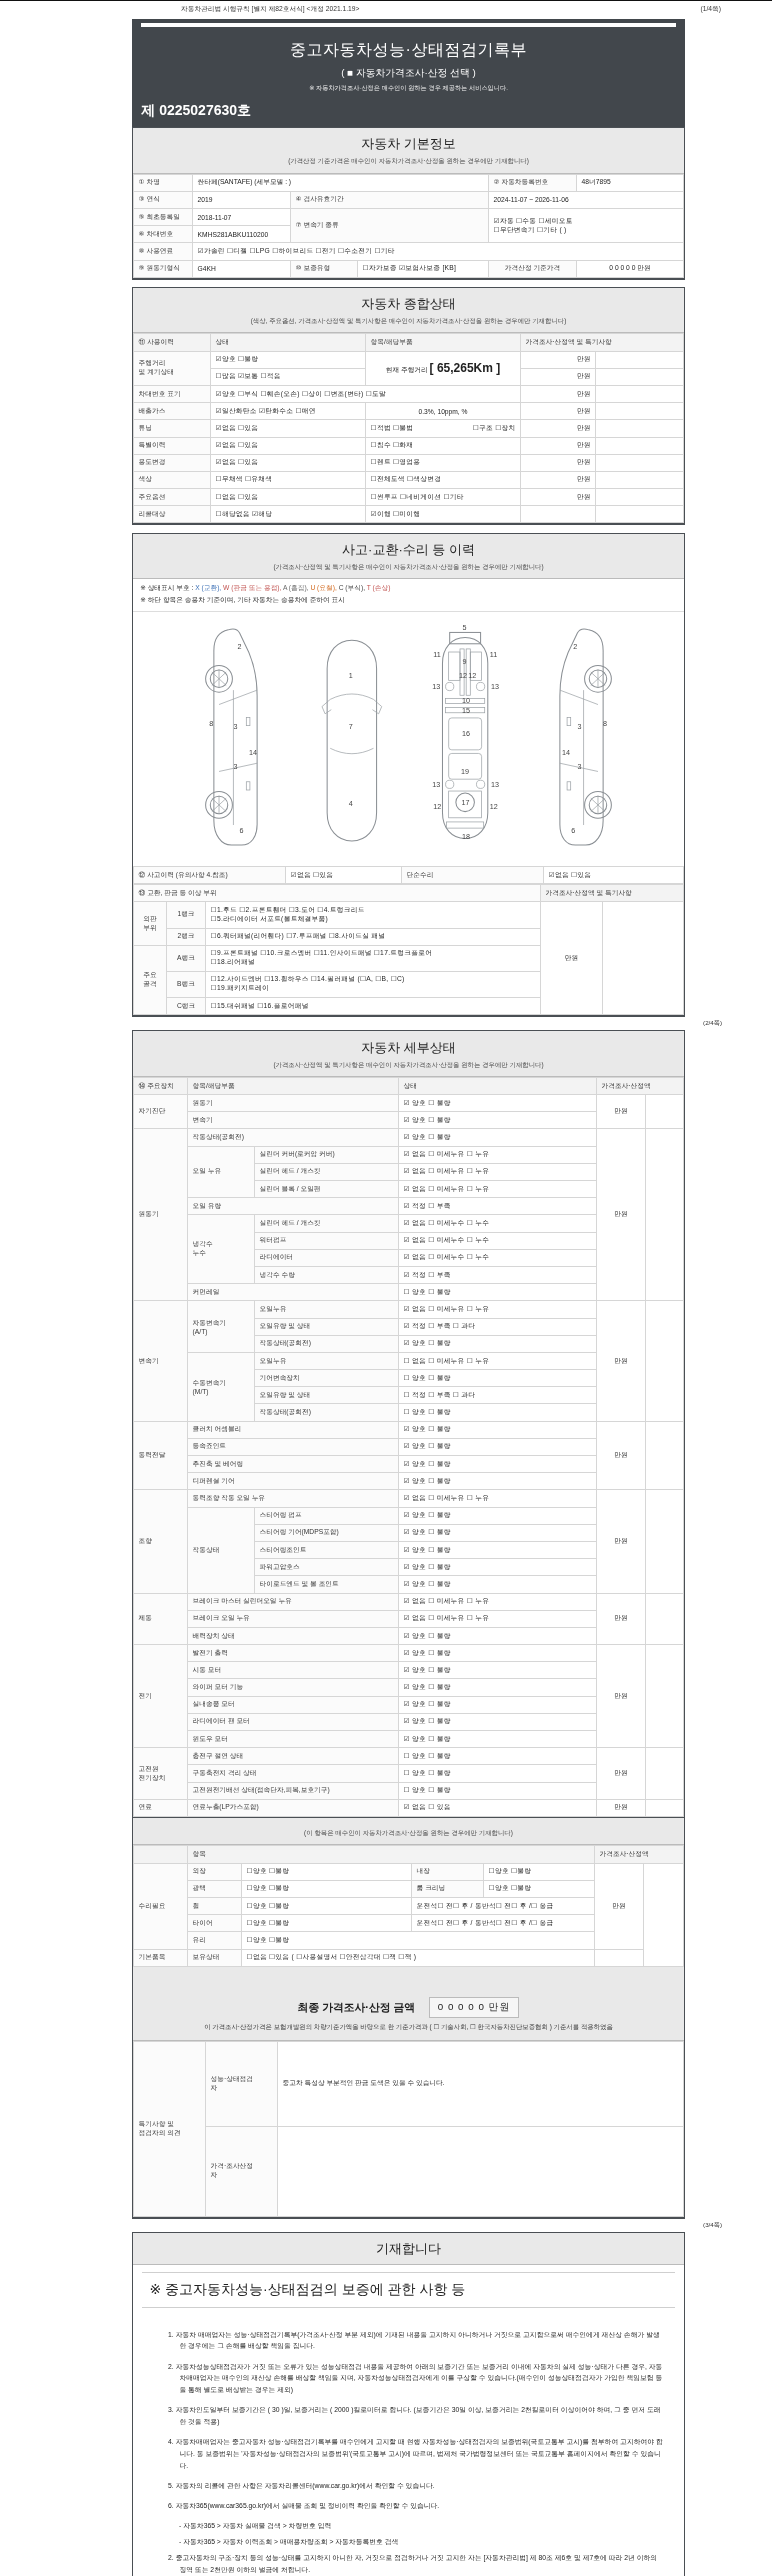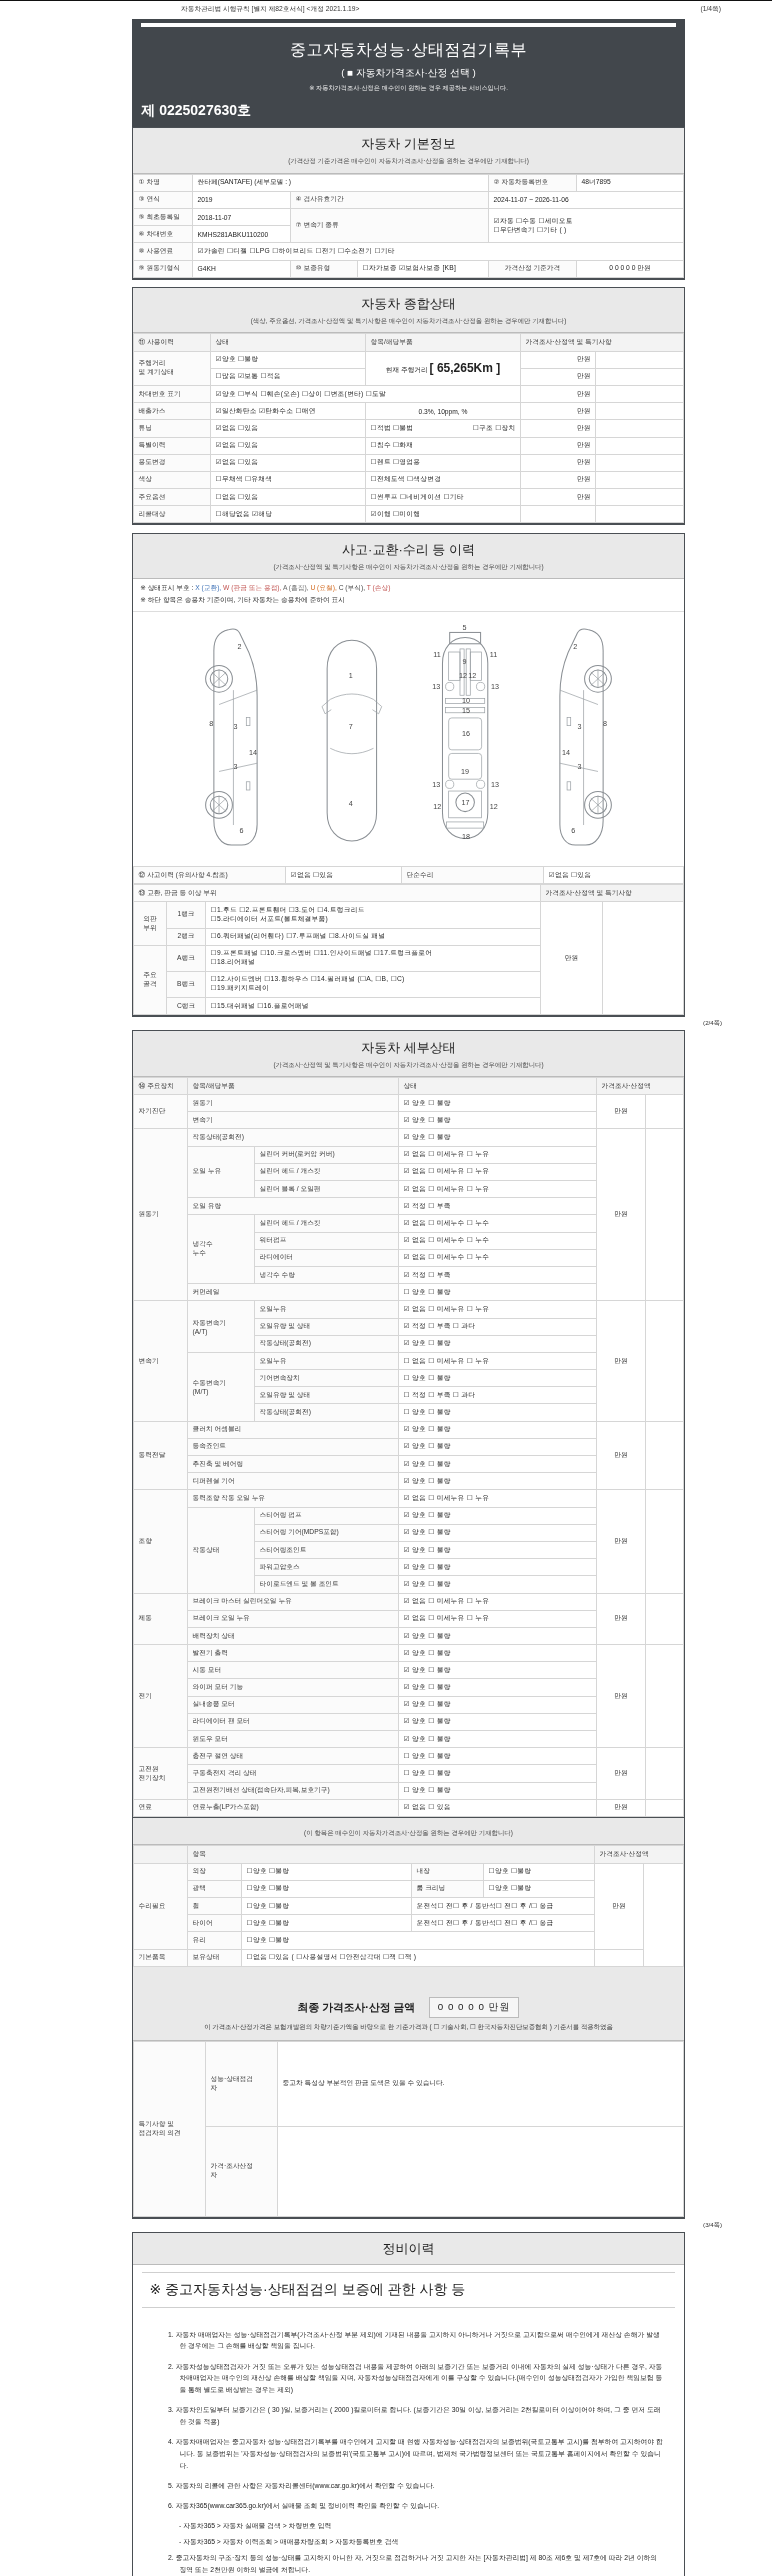--- a/index.html
+++ b/index.html
@@ -699,21 +699,21 @@
 자</td>
         <td></td>
       </tr>
     </tbody>
       </table>
   </div>
   <div class="pagemark">(3/4쪽)</div>
 
   <div class="blk notice">
     <div class="sechead">
-        <div class="t">정비이력</div>
+        <div class="t">기재합니다</div>
       </div>
     <div style="padding:4.1px 9.3px 3.1px 9.3px;">
       <div class="band">※ 중고자동차성능·상태점검의 보증에 관한 사항 등</div>
       <div class="body">
         <p>1.  자동차 매매업자는 성능·상태점검기록부(가격조사·산정 부분 제외)에 기재된 내용을 고지하지 아니하거나 거짓으로 고지함으로써 매수인에게 재산상 손해가 발생한 경우에는 그 손해를 배상할 책임을 집니다.</p>
         <p>2.  자동차성능상태점검자가 거짓 또는 오류가 있는 성능상태점검 내용을 제공하여 아래의 보증기간 또는 보증거리 이내에 자동차의 실제 성능·상태가 다른 경우, 자동차매매업자는 매수인의 재산상 손해를 배상할 책임을 지며, 자동차성능상태점검자에게 이를 구상할 수 있습니다.(매수인이 성능상태점검자가 가입한 책임보험 등을 통해 별도로 배상받는 경우는 제외)</p>
         <p>3.  자동차인도일부터 보증기간은 ( 30 )일, 보증거리는 ( 2000 )킬로미터로 합니다. (보증기간은 30일 이상, 보증거리는 2천킬로미터 이상이어야 하며, 그 중 먼저 도래한 것을 적용)</p>
         <p>4.  자동차매매업자는 중고자동차 성능·상태점검기록부를 매수인에게 고지할 때 현행 자동차성능·상태점검자의 보증범위(국토교통부 고시)를 첨부하여 고지하여야 합니다. 동 보증범위는 '자동차성능·상태점검자의 보증범위'(국토교통부 고시)에 따르며, 법제처 국가법령정보센터 또는 국토교통부 홈페이지에서 확인할 수 있습니다.</p>
         <p>5.  자동차의 리콜에 관한 사항은 자동차리콜센터(www.car.go.kr)에서 확인할 수 있습니다.</p>
         <p>6.  자동차365(www.car365.go.kr)에서 실매물 조회 및 정비이력 확인을 확인할 수 있습니다.</p>

